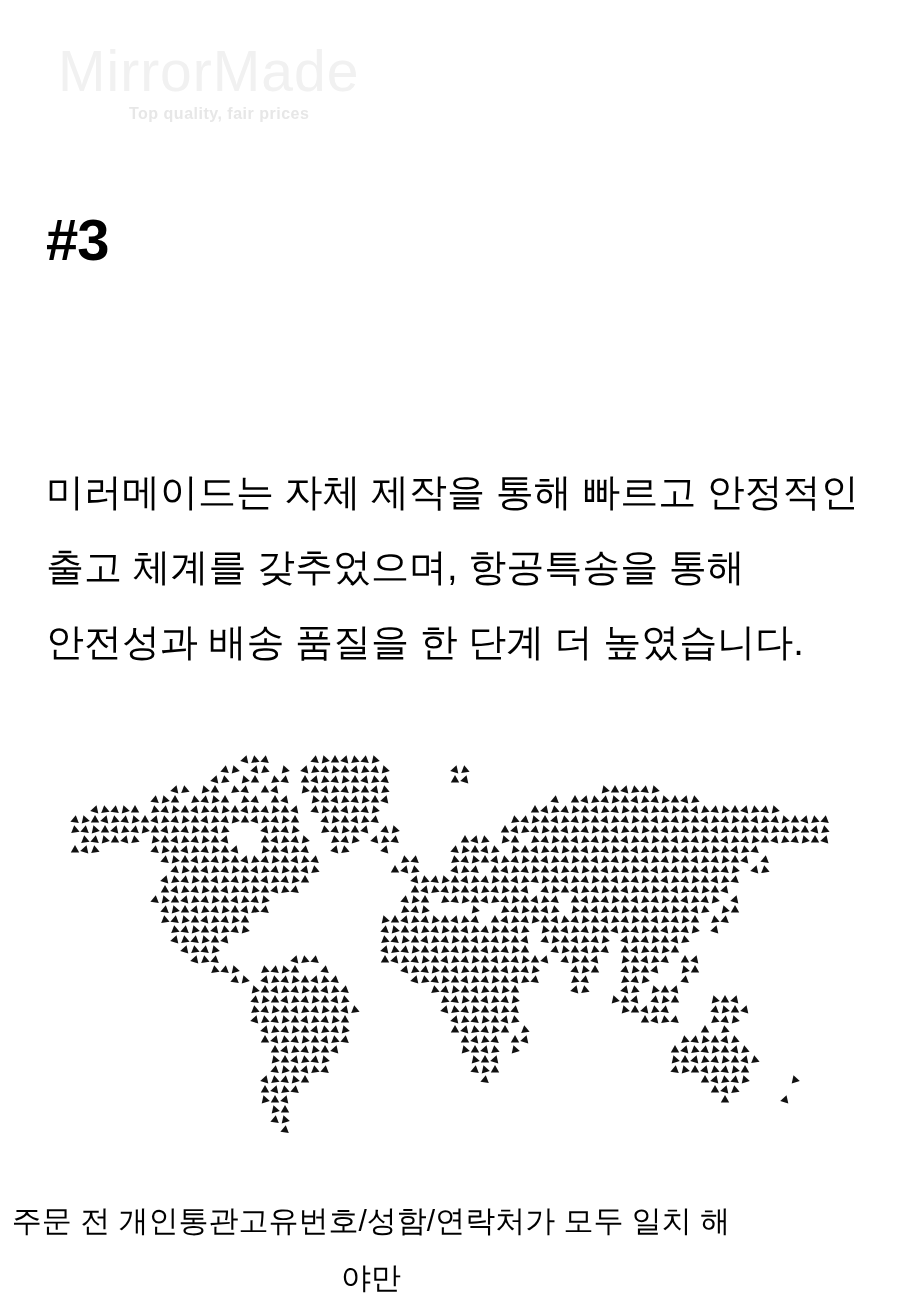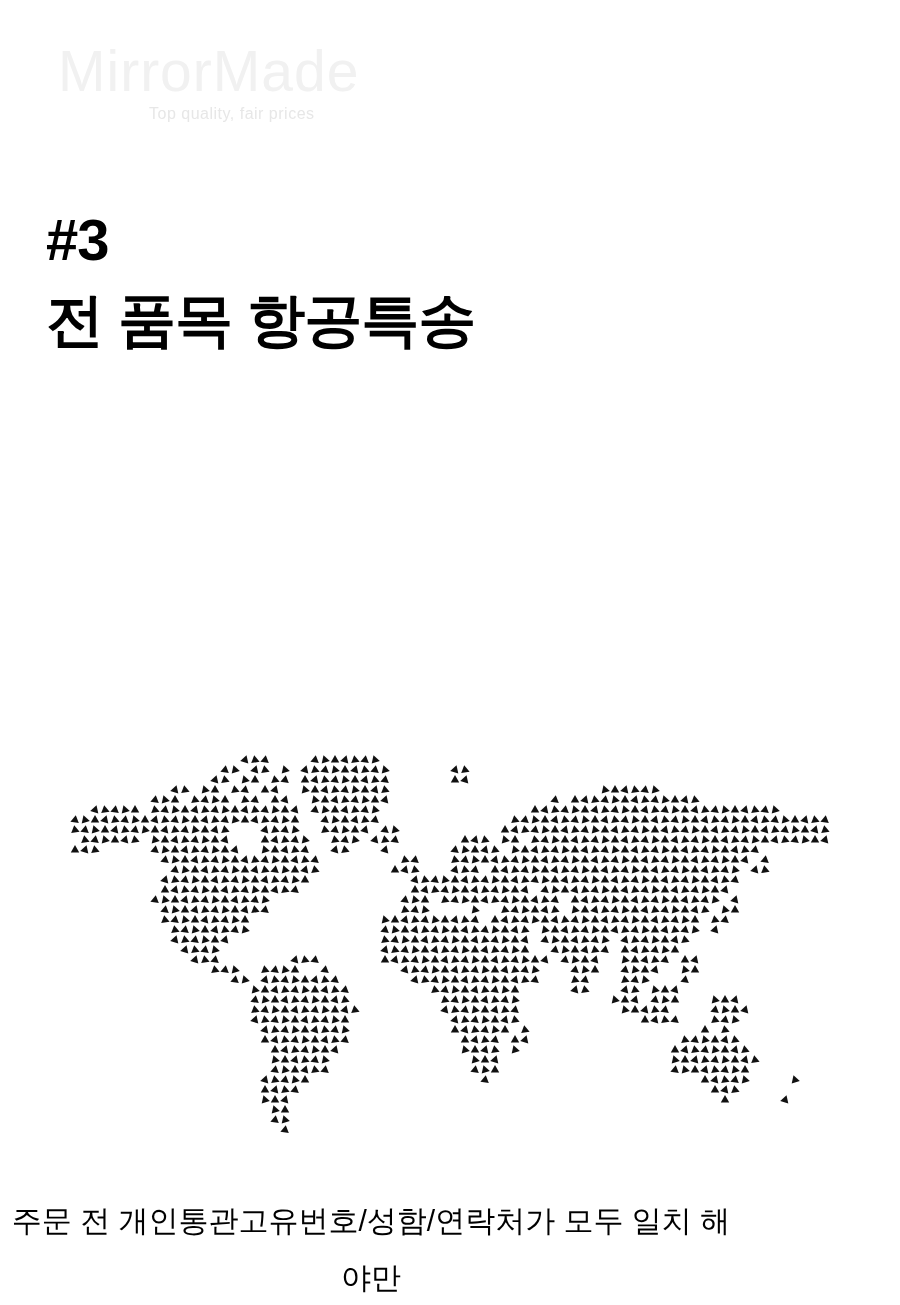--- a/index.html
+++ b/index.html
@@ -5,22 +5,22 @@
   html,body{margin:0;padding:0;background:#ffffff;}
   .page{
     position:relative;width:900px;height:1305px;background:#ffffff;overflow:hidden;
     font-family:"Liberation Sans","DejaVu Sans",sans-serif;color:#111;
   }
   .wm-brand{
     position:absolute;left:58px;top:38px;font-size:57px;font-weight:400;
     color:#f1f1f1;letter-spacing:1px;white-space:nowrap;
   }
   .wm-tagline{
-    position:absolute;left:129px;top:105px;font-size:16px;font-weight:400;
-    color:#e7e7e7;letter-spacing:0.5px;white-space:nowrap;margin-left:20px;
+    position:absolute;left:129px;top:105px;font-size:16px;font-weight:700;
+    color:#e7e7e7;letter-spacing:0.5px;white-space:nowrap;
   }
   .heading{
     position:absolute;left:46px;top:200px;font-size:58px;line-height:80px;
     font-weight:bold;color:#000;letter-spacing:-1px;
   }
   .body-text{
     position:absolute;left:46px;top:455px;font-size:38px;line-height:75px;
     font-weight:400;color:#000;white-space:nowrap;
   }
   .map{
@@ -35,23 +35,27 @@
 <body>
 
 <div class="page">
 
   <div class="wm-brand">MirrorMade</div>
 
   <div class="wm-tagline">Top quality, fair prices</div>
 
   <div class="heading">
     <div>#3</div>
-    <div>전 품목 항공특송</div>
   </div>
 
+  <div class="body-text">
+    <div>미러메이드는 자체 제작을 통해 빠르고 안정적인</div>
+    <div>출고 체계를 갖추었으며, 항공특송을 통해</div>
+    <div>안전성과 배송 품질을 한 단계 더 높였습니다.</div>
+  </div>
 
   <div class="map"><svg width="760" height="381" aria-hidden="true">
         <polygon points="176.5,0.3 178.3,8.6 170.2,6.0" fill="#111111"></polygon>
         <polygon points="184.2,0.2 189.6,6.8 181.2,8.1" fill="#111111"></polygon>
         <polygon points="195.8,0.2 198.8,8.1 190.4,6.8" fill="#111111"></polygon>
         <polygon points="245.8,0.2 248.8,8.1 240.4,6.8" fill="#111111"></polygon>
         <polygon points="253.5,0.3 259.8,6.0 251.7,8.6" fill="#111111"></polygon>
         <polygon points="265.0,0.1 269.2,7.4 260.8,7.5" fill="#111111"></polygon>
         <polygon points="276.5,0.3 278.3,8.6 270.2,6.0" fill="#111111"></polygon>
         <polygon points="284.2,0.2 289.6,6.8 281.2,8.1" fill="#111111"></polygon>

